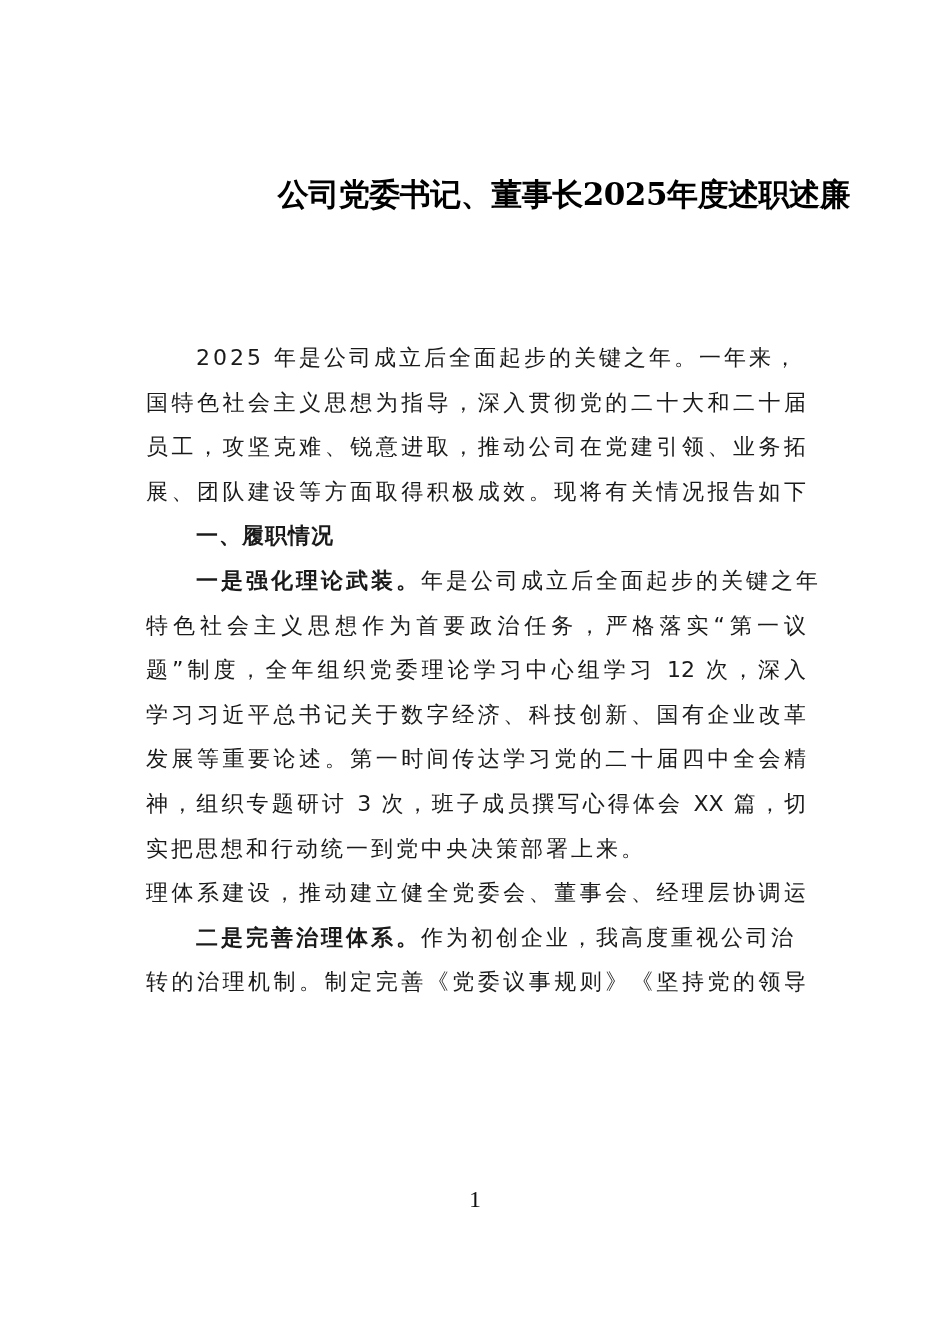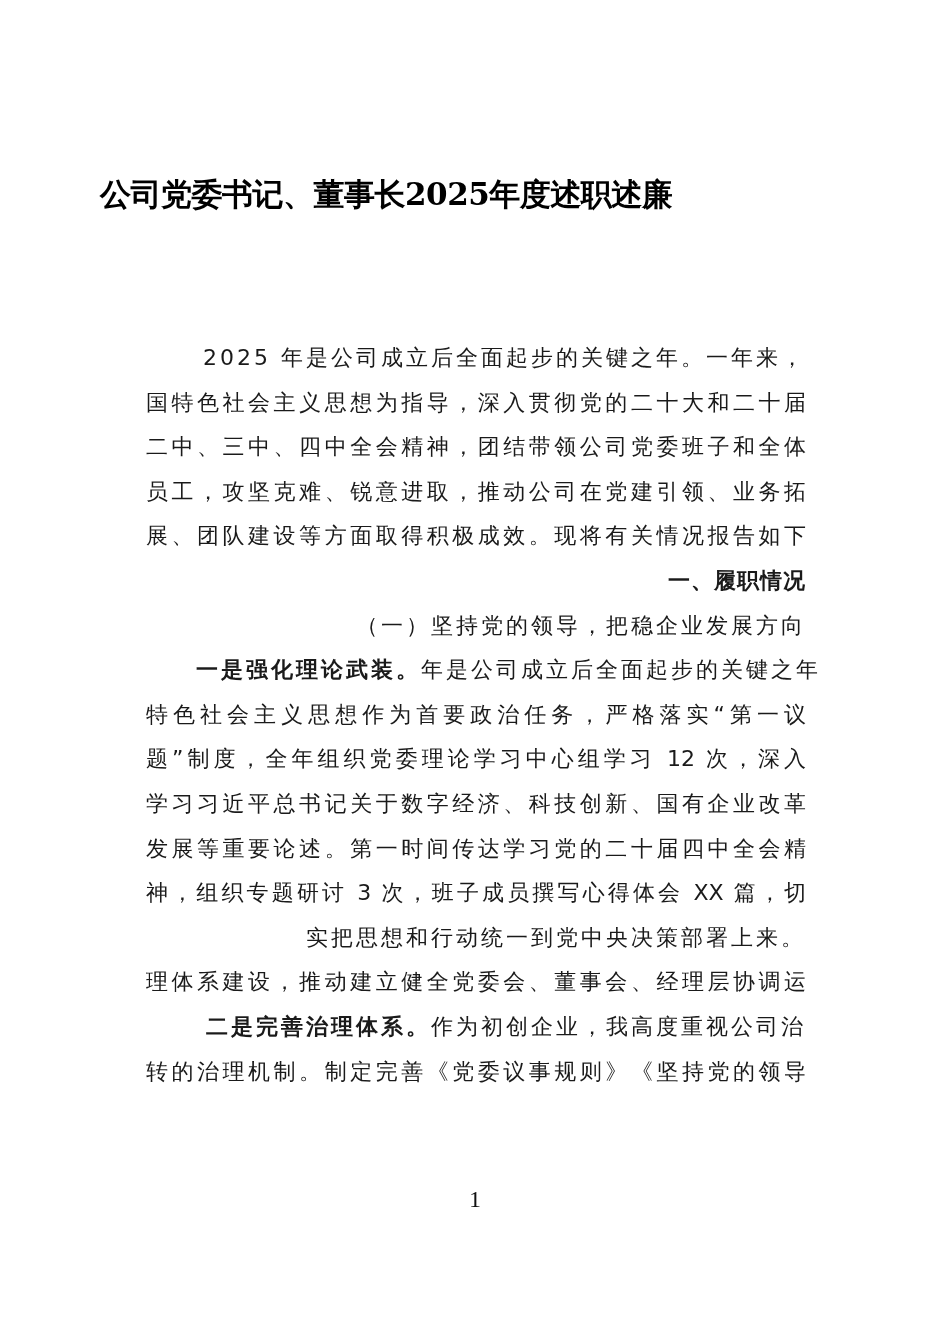--- a/index.html
+++ b/index.html
@@ -1,49 +1,47 @@
 <!DOCTYPE html>
 <html><head>
 <meta charset="utf-8">
 <style>
   html, body { margin: 0; padding: 0; background: #ffffff; }
   body { width: 950px; height: 1344px; position: relative; overflow: hidden;
          font-family: "DejaVu Serif", "Liberation Serif", serif; color: #111; }
   .page { position: absolute; left: 0; top: 0; width: 950px; height: 1344px; }
-  .title { position: absolute; left: 100px; width: 750px; text-align: left;
+  .title { position: absolute; left: 100px; width: 750px; text-align: right;
            font-family: "DejaVu Serif", "Liberation Serif", serif;
            font-weight: bold; font-size: 31px; line-height: 40px; white-space: nowrap; color: #000; }
   .title.l1 { top: 174px; letter-spacing: -0.5px; }
   .title.l2 { top: 212px; }
   .body { position: absolute; left: 146px; width: 660px; top: 336px; }
   .line { height: 44.6px; line-height: 44.6px; font-size: 22px; white-space: nowrap;
           font-family: "DejaVu Sans", "Liberation Sans", sans-serif; font-weight: normal;
-          letter-spacing: 3px; color: #1a1a1a; overflow: visible; text-align: right; }
+          letter-spacing: 3px; color: #1a1a1a; overflow: visible; }
   .line.justify { text-align: justify; text-align-last: justify; letter-spacing: 0; }
   .indent { padding-left: 50px; }
   .h1 { font-weight: bold; letter-spacing: 1px; }
   .b { font-weight: bold; }
   .pagenum { position: absolute; top: 1186px; left: 0; width: 950px; text-align: center;
              font-family: "Liberation Serif", serif; font-size: 24px; color: #111; }
 </style>
 </head>
 <body>
 
 <div class="page">
   <div class="title l1">公司党委书记、董事长2025年度述职述廉</div>
 
   <div class="body">
     <div class="line indent">2025 年是公司成立后全面起步的关键之年。一年来，</div>
     <div class="line justify">国特色社会主义思想为指导，深入贯彻党的二十大和二十届</div>
-    <div class="line justify">二中、三中、四中全会精神，团结带领公司党委班子和全体</div>
     <div class="line justify">员工，攻坚克难、锐意进取，推动公司在党建引领、业务拓</div>
     <div class="line justify">展、团队建设等方面取得积极成效。现将有关情况报告如下</div>
 
     <div class="line indent h1">一、履职情况</div>
-    <div class="line indent" style="padding-left:40px">（一）坚持党的领导，把稳企业发展方向</div>
 
     <div class="line indent"><span class="b">一是强化理论武装。</span><span>年是公司成立后全面起步的关键之年</span></div>
     <div class="line justify">特色社会主义思想作为首要政治任务，严格落实“第一议</div>
     <div class="line justify">题”制度，全年组织党委理论学习中心组学习 12 次，深入</div>
     <div class="line justify">学习习近平总书记关于数字经济、科技创新、国有企业改革</div>
     <div class="line justify">发展等重要论述。第一时间传达学习党的二十届四中全会精</div>
     <div class="line justify">神，组织专题研讨 3 次，班子成员撰写心得体会 XX 篇，切</div>
     <div class="line">实把思想和行动统一到党中央决策部署上来。</div>
 
     <div class="line justify">理体系建设，推动建立健全党委会、董事会、经理层协调运</div>

